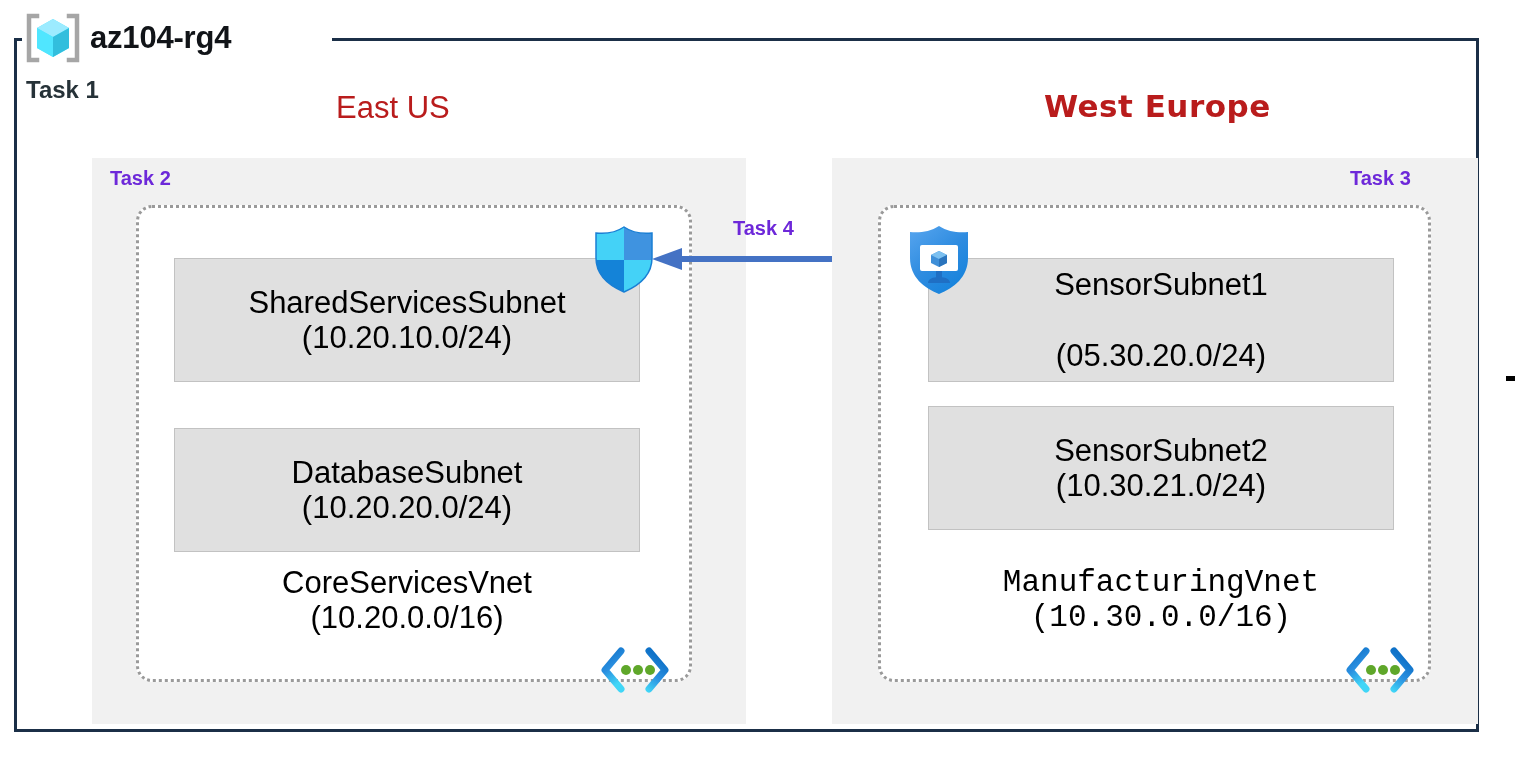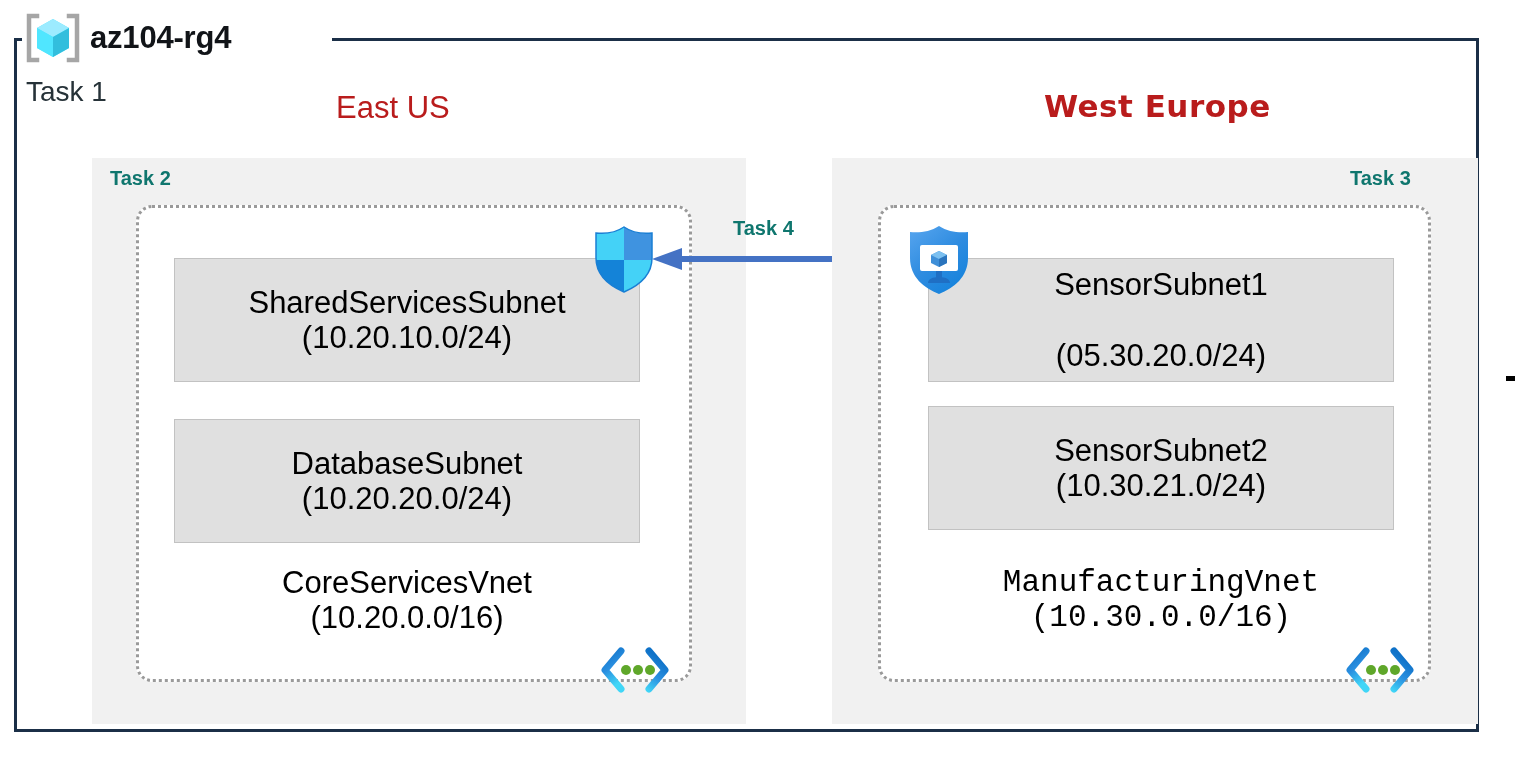--- a/index.html
+++ b/index.html
@@ -59,22 +59,22 @@
     font-weight: bold;
     color: #111418;
     letter-spacing: -0.2px;
     white-space: nowrap;
   }
 
   .task1-label {
     position: absolute;
     left: 26px;
     top: 76px;
-    font-size: 28px;
-    font-weight: normal;
+    font-size: 24px;
+    font-weight: bold;
     color: #263238;
     white-space: nowrap;
   }
 
   
   .region-title {
     position: absolute;
     font-size: 31px;
     color: #b91c1c;
     white-space: nowrap;
@@ -97,21 +97,21 @@
     background: #f1f1f1;
     box-sizing: border-box;
   }
   .region-box.left  { left: 92px;  top: 158px; width: 654px; height: 566px; }
   .region-box.right { left: 832px; top: 158px; width: 646px; height: 566px; }
 
   .task-label {
     position: absolute;
     font-size: 20px;
     font-weight: bold;
-    color: #0f766e;
+    color: #6d28d9;
     white-space: nowrap;
   }
   .task-label.t2 { left: 110px;  top: 167px; }
   .task-label.t3 { left: 1350px; top: 167px; }
   .task-label.t4 { left: 733px;  top: 217px; }
 
   
   .vnet-box {
     position: absolute;
     border: 3px dotted #9a9a9a;
@@ -134,21 +134,21 @@
     justify-content: center;
     line-height: 1.13;
   }
   .subnet .nm, .subnet .cidr {
     font-size: 31px;
     color: #000000;
     white-space: nowrap;
   }
 
   .sn-l1 { left: 174px; top: 258px; width: 466px; height: 124px; }
-  .sn-l2 { left: 174px; top: 419px; width: 466px; height: 124px; }
+  .sn-l2 { left: 174px; top: 428px; width: 466px; height: 124px; }
   .sn-r1 { left: 928px; top: 258px; width: 466px; height: 124px; gap: 36px; }
   .sn-r2 { left: 928px; top: 406px; width: 466px; height: 124px; }
 
   
   .vnet-caption {
     position: absolute;
     text-align: center;
     line-height: 1.13;
     white-space: nowrap;
   }

